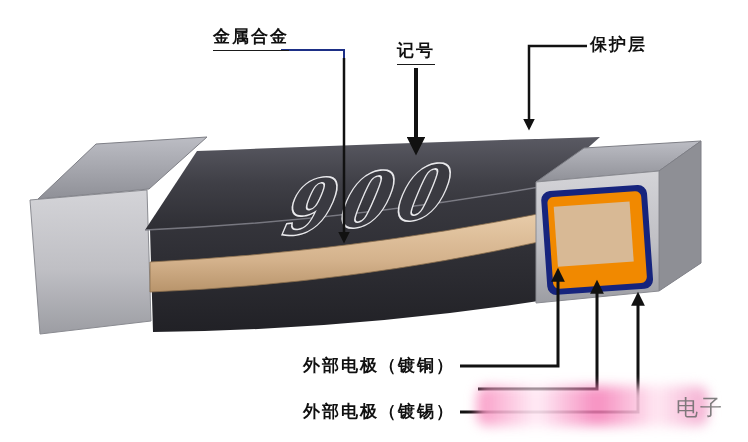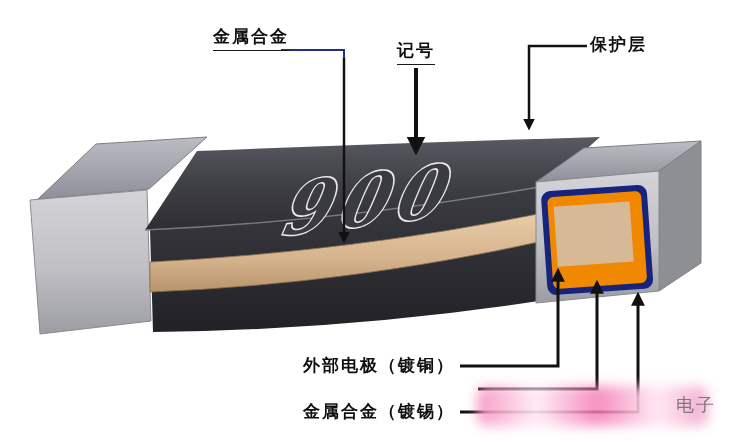--- a/index.html
+++ b/index.html
@@ -35,21 +35,21 @@
       rgba(255,236,246,0.92) 26%,
       rgba(244,118,178,0.82) 52%,
       rgba(255,231,242,0.92) 78%,
       rgba(240,148,194,0.78) 100%);
     filter: blur(6px);
   }
   .wm-text {
     position: absolute;
     left: 676px; top: 393px;
     z-index: 4;
-    font-size: 18px;
+    font-size: 22px;
     letter-spacing: 2px;
     color: #6a6a6a;
     opacity: 0.85;
     filter: blur(0.6px);
   }
 </style>
 </head>
 <body>
 
 <div class="canvas">
@@ -117,18 +117,18 @@
       <path d="M478,389 L597,389 L597,284" stroke-width="3" marker-end="url(#ah)"></path>
       <path d="M460,412 L638,412 L638,296" stroke-width="3" marker-end="url(#ah)"></path>
     </g>
   </svg>
 
   <div class="lbl u" style="left:197px; top:27px;margin-left:16px;">金属合金</div>
   <div class="lbl u" style="left:397px; top:41px;">记号</div>
   <div class="lbl" style="left:590px; top:35px;">保护层</div>
 
   <div class="lbl" style="right:293px; top:356px;">外部电极（镀铜）</div>
-  <div class="lbl" style="right:293px; top:402px;">金属合金（镀锡）</div>
+  <div class="lbl" style="right:293px; top:402px;">外部电极（镀锡）</div>
 
   <div class="wm-blob"></div>
   <div class="wm-text">电子</div>
 
 </div>
 
 </body></html>

